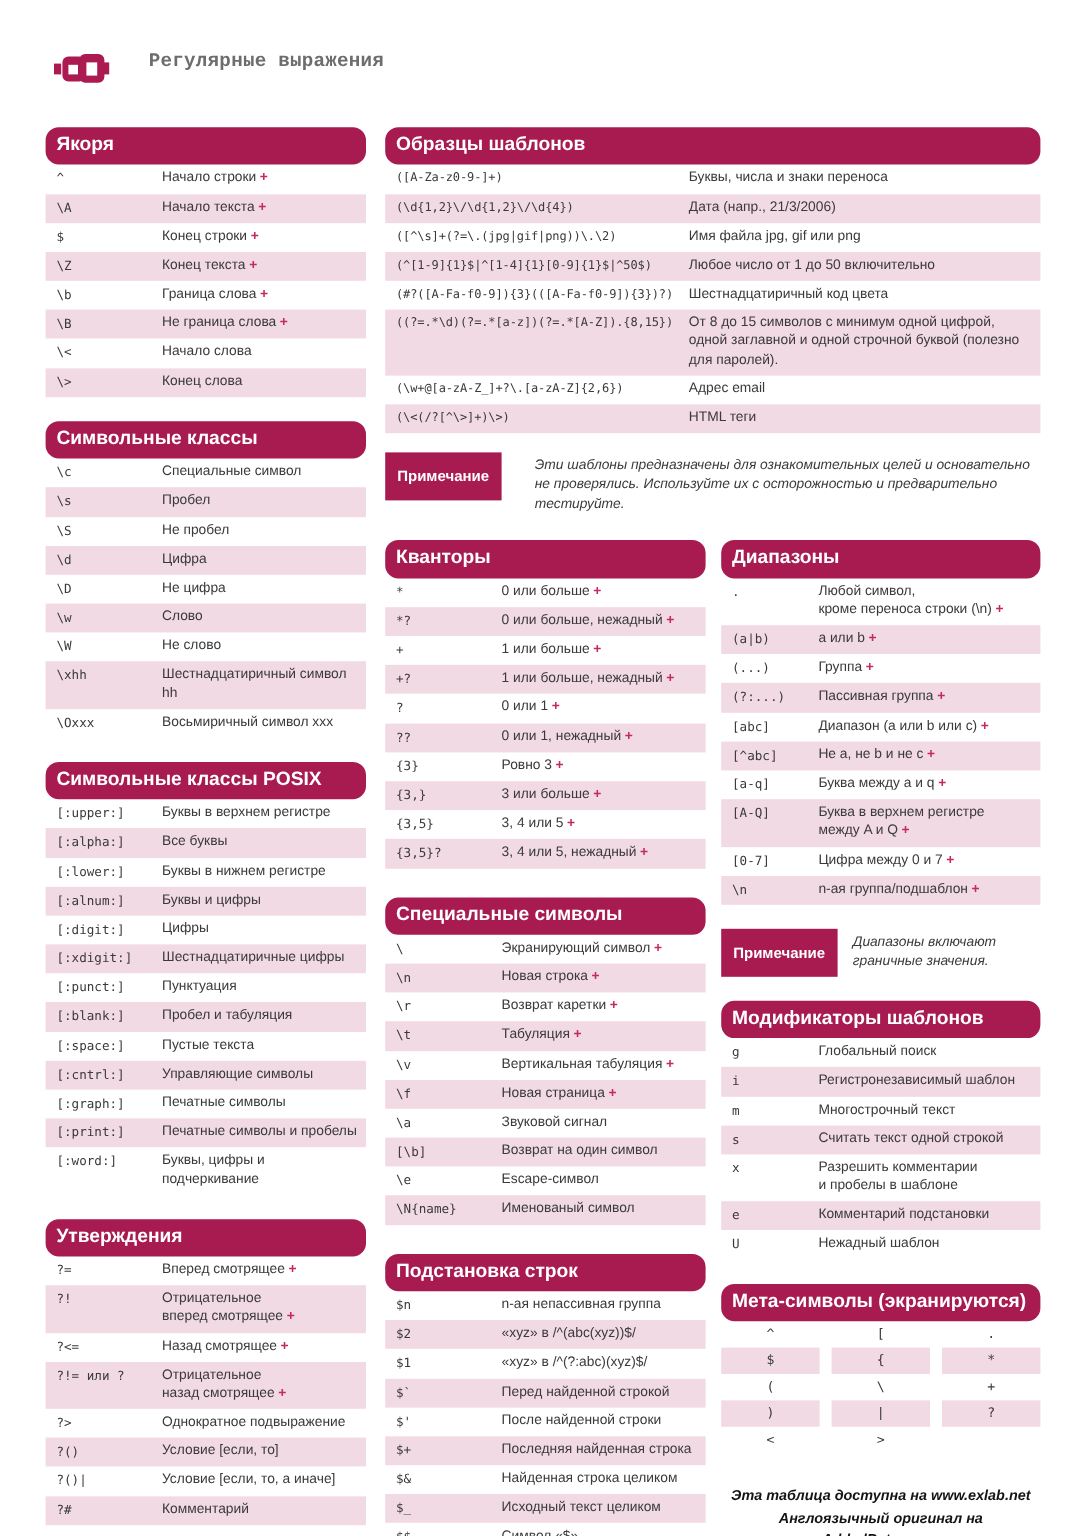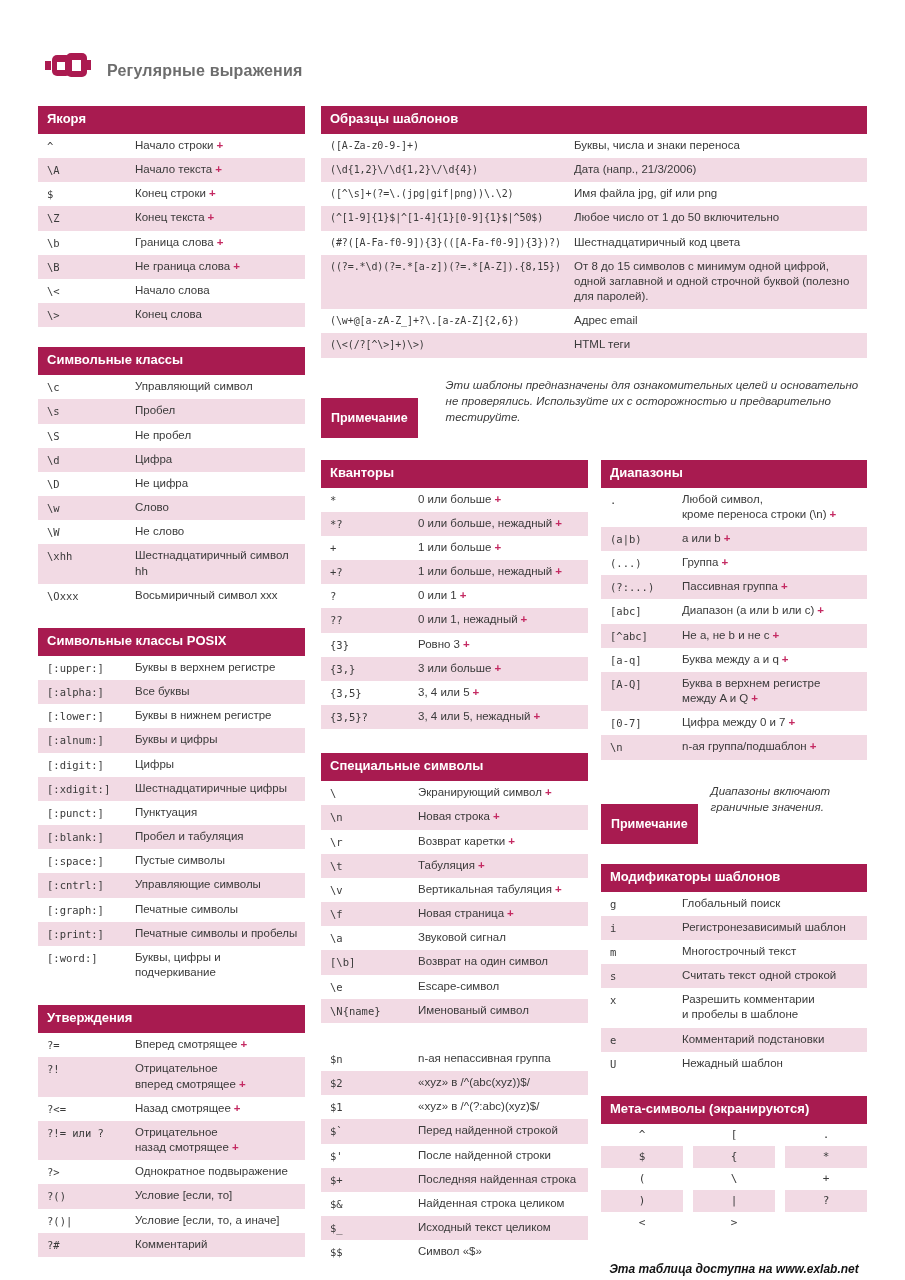--- a/index.html
+++ b/index.html
@@ -9,53 +9,53 @@
     --txt:#3a3a3a;
   }
   *{box-sizing:border-box;}
   html,body{margin:0;padding:0;}
   body{
     width:905px;height:1280px;background:#fff;
     font-family:"Liberation Sans",sans-serif;color:var(--txt);
     -webkit-font-smoothing:antialiased;
   }
   .page{padding:42px 38px 0 38px;width:905px;}
-  .brand{display:flex;align-items:flex-end;gap:15px;margin:0 0 26px 6px;height:38px;}
+  .brand{display:flex;align-items:flex-start;gap:32px;margin:0 0 26px 6px;height:38px;font-family:Liberation Mono, monospace;}
   .brand-title{font-size:16px;font-weight:bold;color:#6d6d6d;letter-spacing:.2px;}
 
   .cols{display:flex;gap:16px;}
   .col-left{width:267px;flex-shrink:0;display:flex;flex-direction:column;gap:20px;}
   .col-main{flex:1;display:flex;flex-direction:column;min-width:0;}
   .two-cols{display:flex;gap:13px;margin-top:22px;}
   .col-mid{width:267px;flex-shrink:0;display:flex;flex-direction:column;gap:24px;}
   .col-right{flex:1;display:flex;flex-direction:column;gap:20px;min-width:0;}
 
   .tbl{width:100%;}
   .tbl-head{
-    background:var(--mag);color:#fff;font-weight:bold;font-size:13px;
-    padding:6px 9px 7px 9px;line-height:1.15;
+    background:var(--mag);color:#fff;font-weight:bold;font-size:16px;
+    padding:6px 9px 7px 9px;line-height:1.15;border-radius:11px;
   }
   .tbl-body{display:flex;flex-direction:column;}
   .row{display:flex;padding:4px 4px 5px 9px;align-items:flex-start;}
   .tbl-body > .row:nth-of-type(even){background:var(--pink);}
   .code{
     width:88px;flex-shrink:0;font-family:"DejaVu Sans Mono",monospace;
     font-size:10.5px;line-height:1.35;padding-top:1px;white-space:pre;
   }
   .desc{font-size:11.5px;line-height:1.32;}
   .desc-text{white-space:pre-line;}
   .plus{color:var(--plus);font-weight:bold;margin-left:3px;}
   .tbl-ranges .code,.tbl-modifiers .code{width:72px;}
   .tbl-patterns .code{width:244px;font-size:10px;letter-spacing:-0.1px;}
   .tbl-patterns .desc{padding-right:4px;}
 
   .note{display:flex;gap:13px;align-items:flex-start;}
   .note-box{
     background:var(--mag);color:#fff;font-weight:bold;font-size:12.5px;
-    padding:13px 10px;flex-shrink:0;margin-top:24px;
+    padding:13px 10px;flex-shrink:0;
   }
   .note-text{font-style:italic;font-size:11.5px;line-height:1.4;padding-top:3px;}
   .note-patterns{margin-top:16px;}
   .note-patterns .note-text{max-width:430px;margin-left:15px;}
 
   .meta-row{display:grid;grid-template-columns:1fr 1fr 1fr;column-gap:10px;}
   .meta-cell{
     text-align:center;padding:4px 0 5px 0;
     font-family:"DejaVu Sans Mono",monospace;font-size:11px;
   }
@@ -134,21 +134,21 @@
             </div>
           </div>
       </div>
 
       <div class="tbl">
         <div class="tbl-head">Символьные классы</div>
         <div class="tbl-body">
 
             <div class="row">
               <span class="code">\c</span>
-              <span class="desc"><span class="desc-text">Управляющий символ</span><span class="plus"></span></span>
+              <span class="desc"><span class="desc-text">Специальные символ</span><span class="plus"></span></span>
             </div>
 
             <div class="row">
               <span class="code">\s</span>
               <span class="desc"><span class="desc-text">Пробел</span><span class="plus"></span></span>
             </div>
 
             <div class="row">
               <span class="code">\S</span>
               <span class="desc"><span class="desc-text">Не пробел</span><span class="plus"></span></span>
@@ -225,21 +225,21 @@
               <span class="desc"><span class="desc-text">Пунктуация</span><span class="plus"></span></span>
             </div>
 
             <div class="row">
               <span class="code">[:blank:]</span>
               <span class="desc"><span class="desc-text">Пробел и табуляция</span><span class="plus"></span></span>
             </div>
 
             <div class="row">
               <span class="code">[:space:]</span>
-              <span class="desc"><span class="desc-text">Пустые символы</span><span class="plus"></span></span>
+              <span class="desc"><span class="desc-text">Пустые текста</span><span class="plus"></span></span>
             </div>
 
             <div class="row">
               <span class="code">[:cntrl:]</span>
               <span class="desc"><span class="desc-text">Управляющие символы</span><span class="plus"></span></span>
             </div>
 
             <div class="row">
               <span class="code">[:graph:]</span>
               <span class="desc"><span class="desc-text">Печатные символы</span><span class="plus"></span></span>
@@ -475,20 +475,21 @@
                 </div>
 
                 <div class="row">
                   <span class="code">\N{name}</span>
                   <span class="desc"><span class="desc-text">Именованый символ</span><span class="plus"></span></span>
                 </div>
               </div>
           </div>
 
           <div class="tbl">
+            <div class="tbl-head">Подстановка строк</div>
             <div class="tbl-body">
 
                 <div class="row">
                   <span class="code">$n</span>
                   <span class="desc"><span class="desc-text">n-ая непассивная группа</span><span class="plus"></span></span>
                 </div>
 
                 <div class="row">
                   <span class="code">$2</span>
                   <span class="desc"><span class="desc-text">«xyz» в /^(abc(xyz))$/</span><span class="plus"></span></span>

